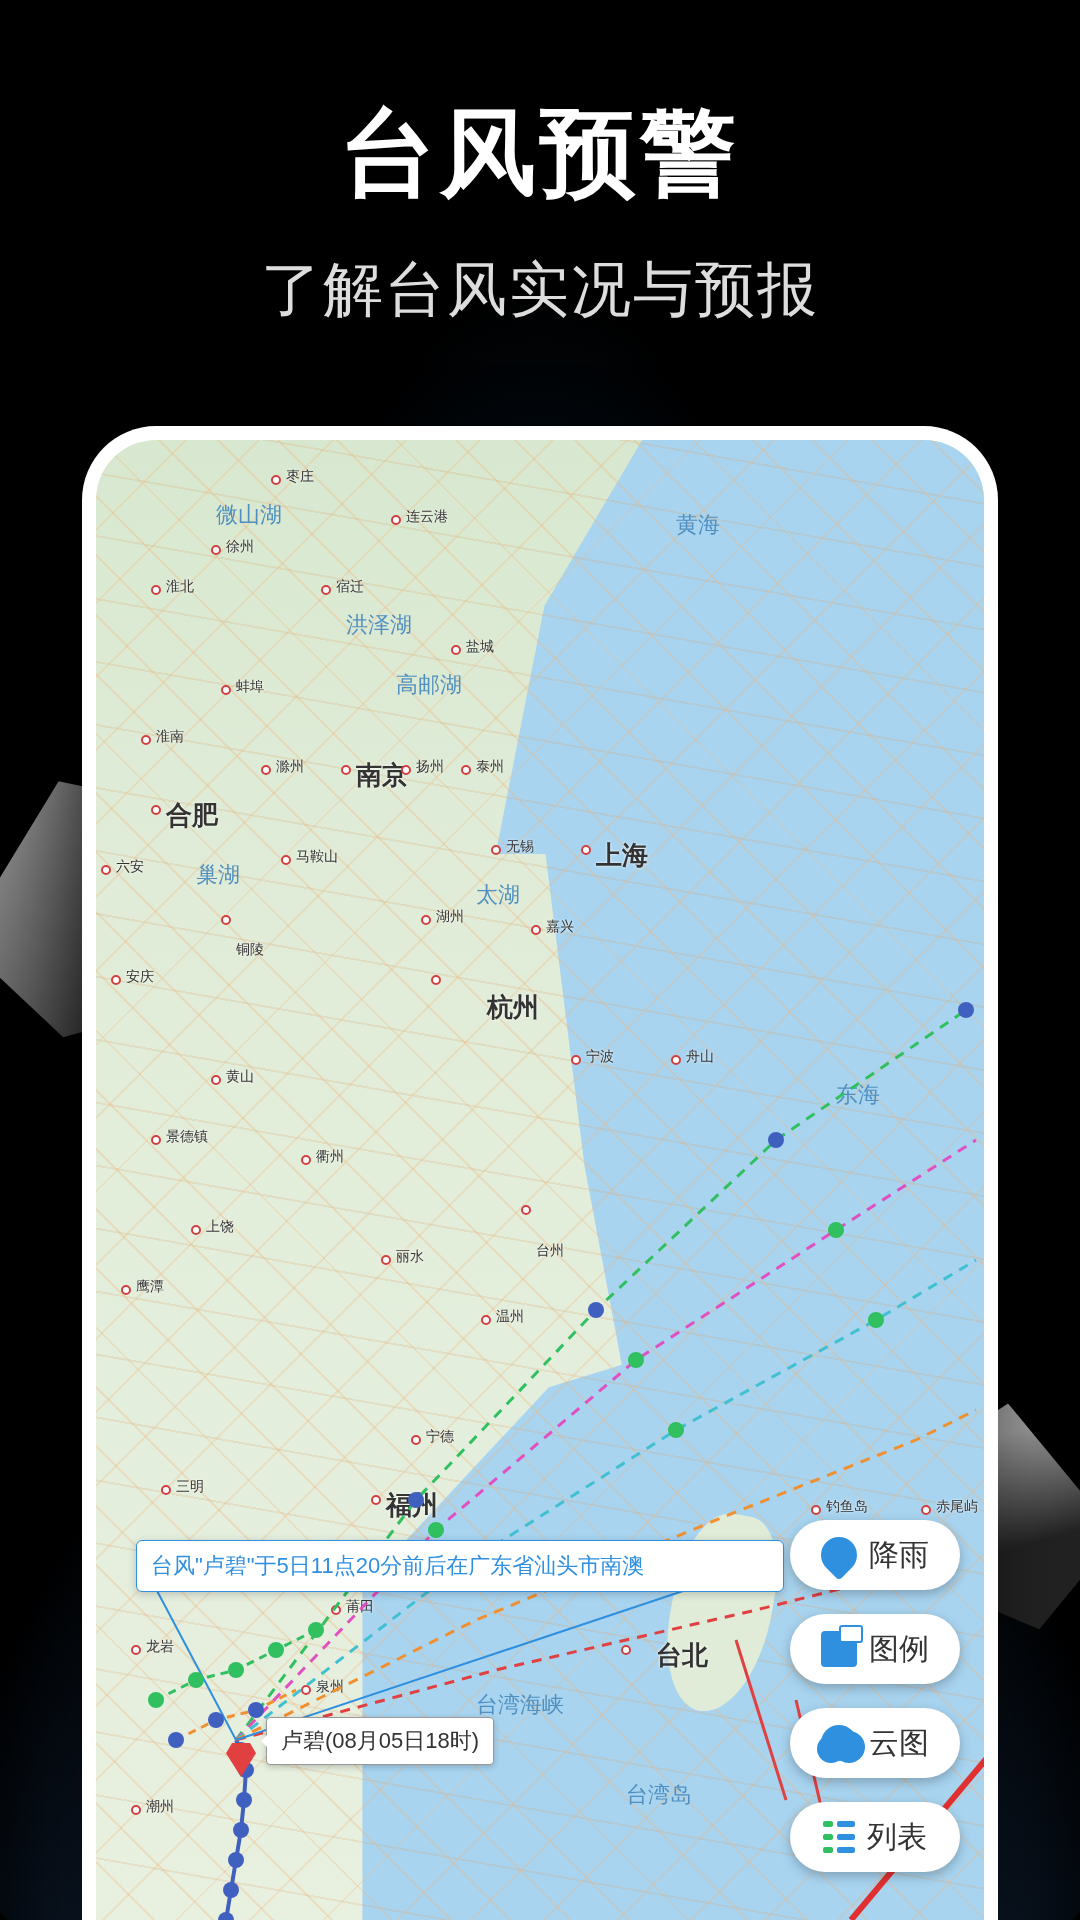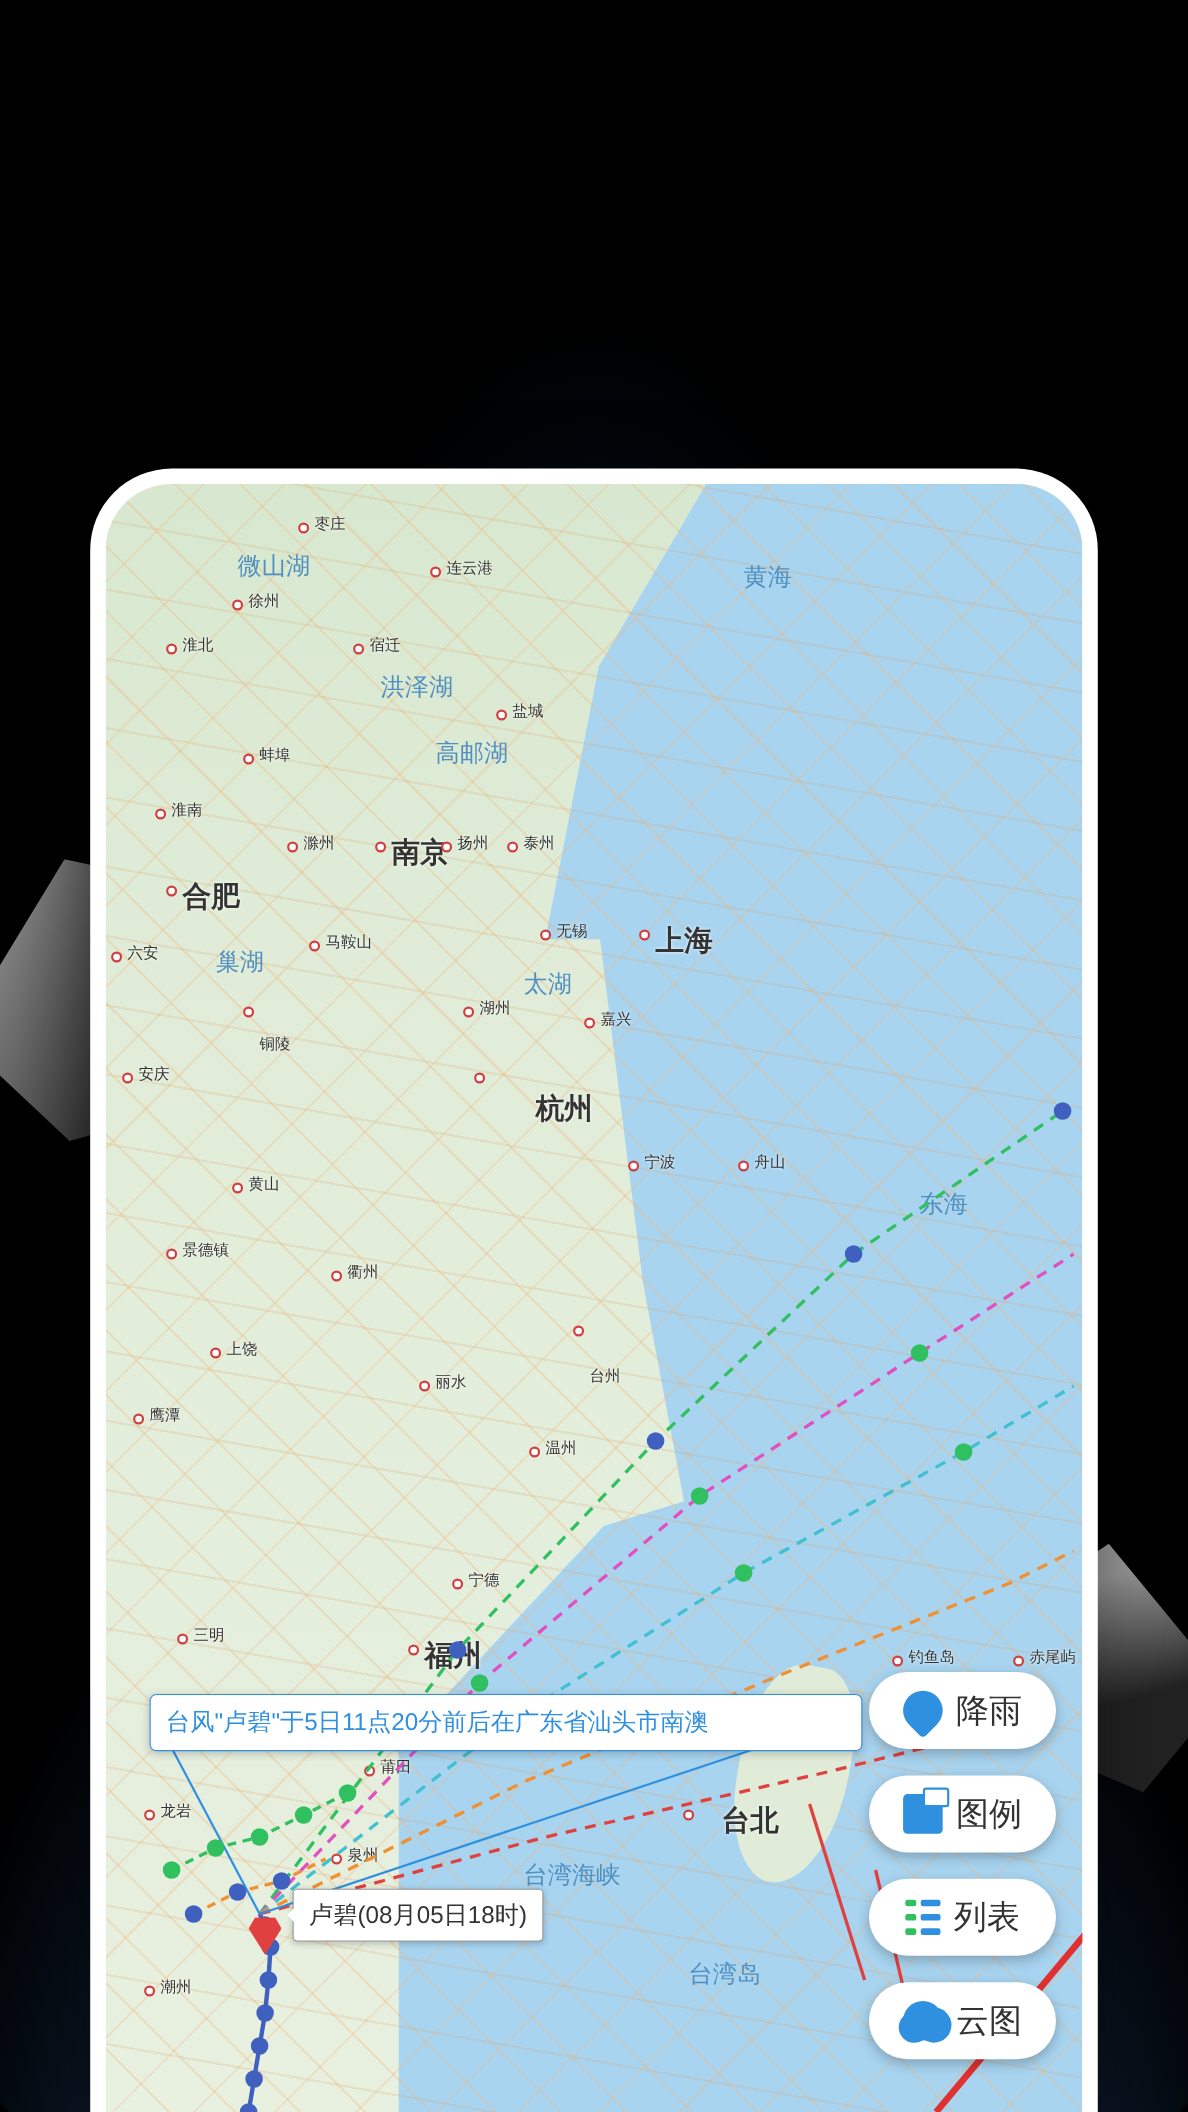--- a/index.html
+++ b/index.html
@@ -226,20 +226,22 @@
 }
 </style>
 </head>
 <body>
 
 <div class="bg-earth"></div>
 <div class="satellite-left"></div>
 <div class="satellite-right"></div>
 
 <div class="header">
+  <div class="title">台风预警</div>
+  <div class="subtitle">了解台风实况与预报</div>
 </div>
 
 <div class="phone">
   <div class="map">
     <div class="sea sea1"></div>
     <div class="sea sea2"></div>
     <div class="sea sea3"></div>
     <div class="road-net"></div>
     <div class="taiwan"></div>
 
@@ -397,29 +399,29 @@
     <div class="fab-group">
       <div class="fab">
         <div class="fab-icon icon-rain"></div>
         <span>降雨</span>
       </div>
       <div class="fab">
         <div class="fab-icon icon-legend"></div>
         <span>图例</span>
       </div>
       <div class="fab">
+        <div class="fab-icon icon-cloud"></div>
+        <span>云图</span>
+      </div>
+      <div class="fab">
         <div class="fab-icon icon-list">
             <span></span>
             <span></span>
             <span></span>
             <span></span>
             <span></span>
             <span></span>
           </div>
         <span>列表</span>
-      </div>
-      <div class="fab">
-        <div class="fab-icon icon-cloud"></div>
-        <span>云图</span>
       </div>
     </div>
   </div>
 </div>
 
 </body></html>

